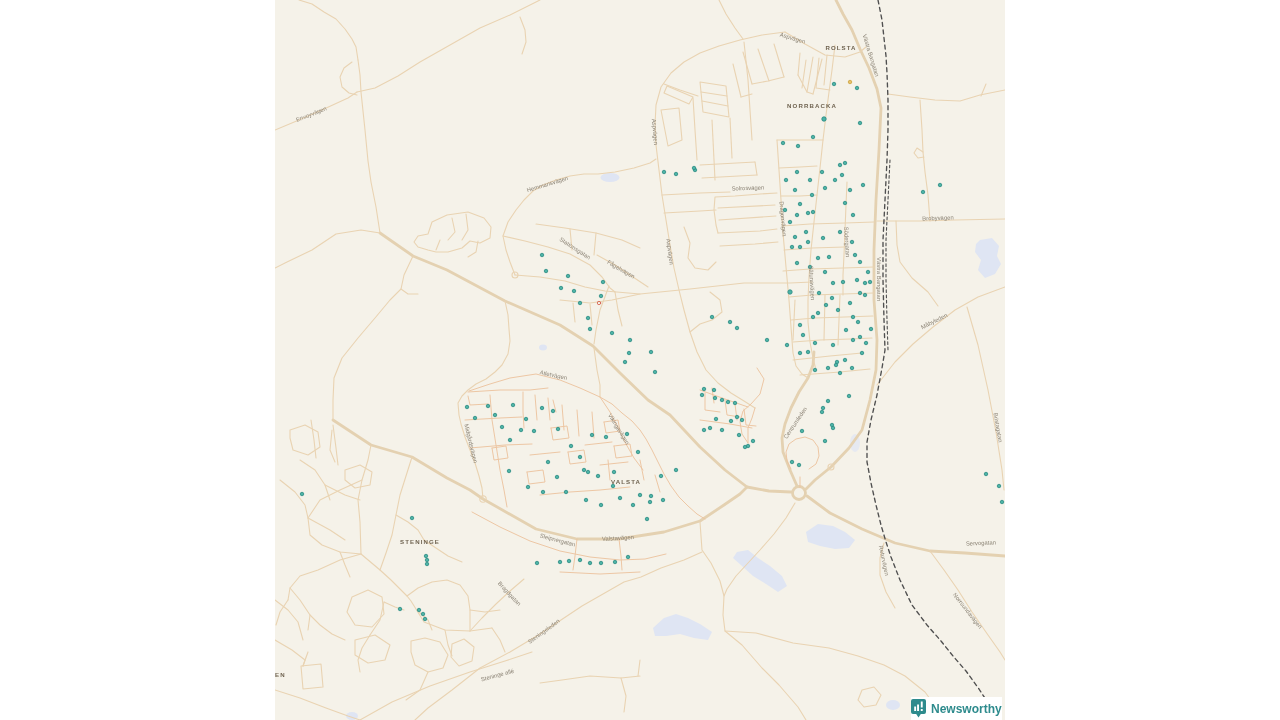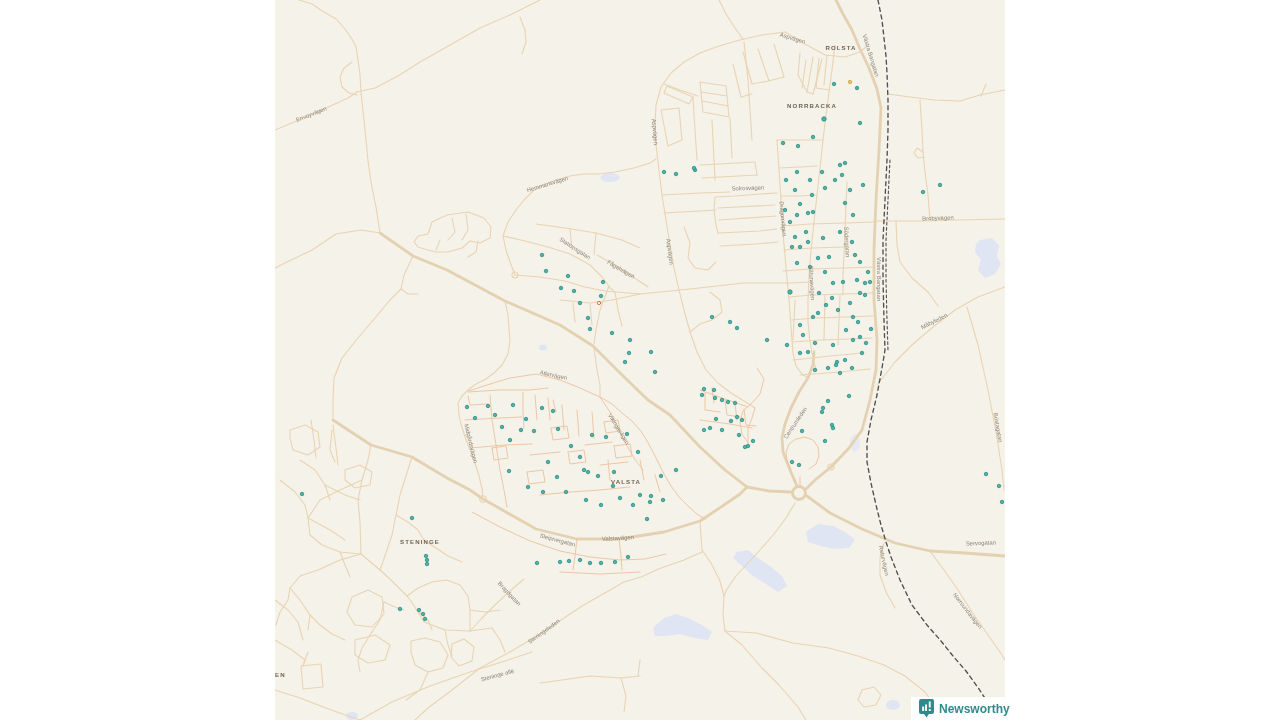--- a/index.html
+++ b/index.html
@@ -7,21 +7,21 @@
 .rm{stroke:#e9d3b2;stroke-width:1.1;}
 .rr{stroke:#ecc4a0;stroke-width:0.95;}
 .rw{stroke:#e4d1b1;stroke-width:2.8;}
 .rail{stroke:#4f4f4f;stroke-width:1.35;stroke-dasharray:4 3.6;fill:none;}
 .rail2{stroke:#4f4f4f;stroke-width:1.1;stroke-dasharray:2.6 2.6;fill:none;}
 .wa{fill:#dfe5f3;stroke:none;}
 .dt{fill:#4db3a6;stroke:#2b8c83;stroke-width:0.8;}
 .do{fill:#e9c169;stroke:#caa23f;stroke-width:0.8;}
 .sl{font-family:"Liberation Sans",sans-serif;font-size:5.9px;fill:#8d8577;}
 .pl{font-family:"Liberation Sans",sans-serif;font-size:6.1px;font-weight:bold;fill:#6f6350;letter-spacing:1.1px;}
-#brandrow{position:absolute;left:911px;top:697px;height:23px;display:flex;align-items:center;background:#ffffff;padding-left:8px;}
+#brandrow{position:absolute;left:911px;top:697px;height:23px;display:flex;align-items:center;background:#ffffff;padding-left:0;}
 #brandtext{font-family:"Liberation Sans",sans-serif;font-size:12px;font-weight:bold;color:#2e8b8d;margin-left:5px;letter-spacing:0px;}
 </style>
 </head>
 <body>
 
 <div id="map">
 <svg width="730" height="720" viewBox="0 0 730 720" xmlns="http://www.w3.org/2000/svg">
 
 <rect x="0" y="0" width="730" height="720" fill="#f5f2e9"></rect>
 

